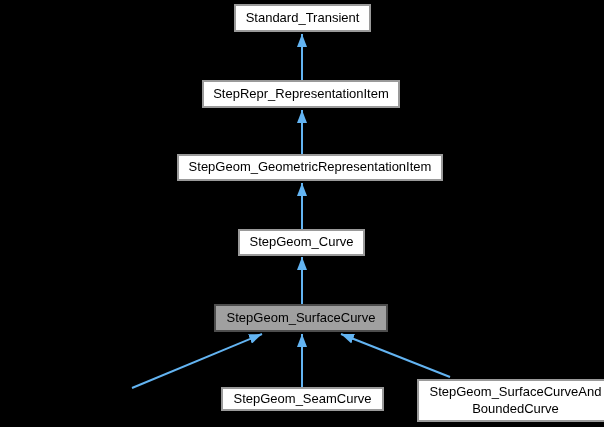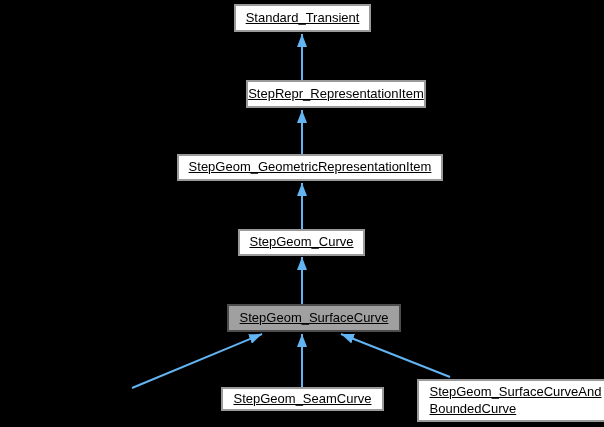--- a/index.html
+++ b/index.html
@@ -13,34 +13,32 @@
   .edges{position:absolute;left:0;top:0;width:604px;height:427px;}
   .node{
     position:absolute;
     box-sizing:border-box;
     display:flex;align-items:center;justify-content:center;
     background:#ffffff;
     border:2px solid #9a9a9a;
     color:#000000;
     font-size:13px;
     line-height:1.25;
-    text-align:left;
+    text-align:center;
     white-space:pre-line;
     cursor:pointer;
-    text-decoration:underline;
   }
   .node.selected{
     background:#a0a0a0;
     border-color:#4d4d4d;
     cursor:default;
-    margin-left:13px;
   }
   
   .n1{left:234px;top:4px;  width:137px;height:28px;}
-  .n2{left:202px;top:80px; width:180px;height:28px;margin-left:44px;}
+  .n2{left:202px;top:80px; width:198px;height:28px;}
   .n3{left:177px;top:154px;width:266px;height:27px;}
   .n4{left:238px;top:229px;width:127px;height:27px;}
   .n5{left:214px;top:304px;width:174px;height:28px;}
   .n6{left:4px;  top:387px;width:196px;height:26px;}
   .n7{left:221px;top:387px;width:163px;height:24px;}
   .n8{left:417px;top:379px;width:197px;height:43px;}
 </style>
 </head>
 <body>
 

